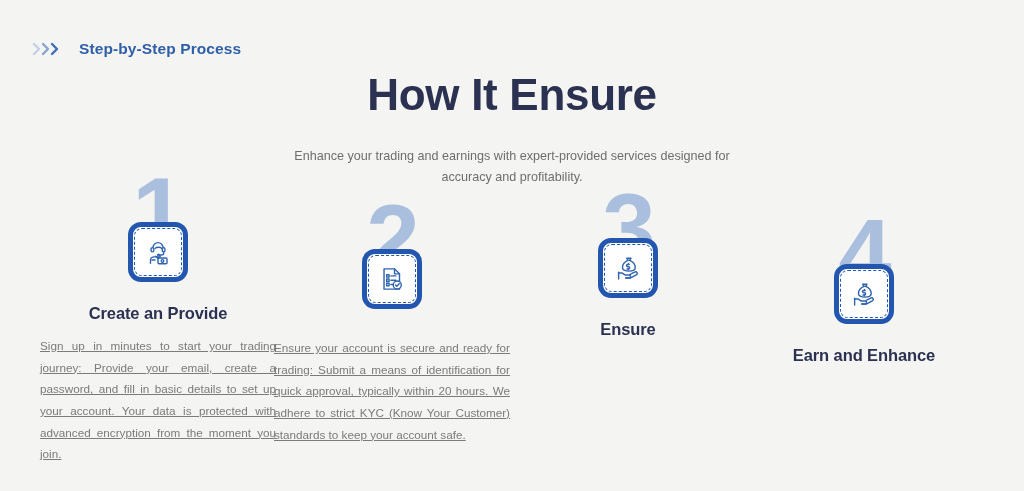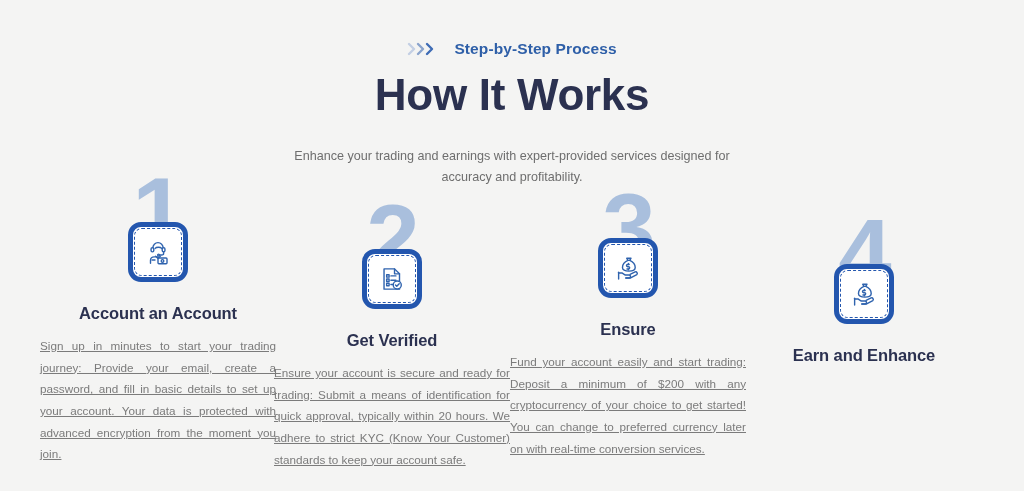--- a/index.html
+++ b/index.html
@@ -16,23 +16,24 @@
   }
 
   
   .header {
     text-align: center;
     padding-top: 38px;
   }
   .eyebrow-row {
     display: flex;
     align-items: center;
-    justify-content: center;
+    justify-content: flex-start;
     gap: 9px;
     height: 22px;
+    padding-left: 32px;
   }
   .chevrons {
     display: block;
     width: 38px;
     height: 16px;
   }
   .eyebrow-text {
     font-size: 15.5px;
     font-weight: bold;
     color: #2e5fa8;
@@ -145,21 +146,21 @@
     <span class="chevrons">
       <svg viewBox="0 0 38 16" xmlns="http://www.w3.org/2000/svg">
         <path d="M2 3 L7 8 L2 13" fill="none" stroke="#c3cfe4" stroke-width="2.4" stroke-linecap="round" stroke-linejoin="round"></path>
         <path d="M11 3 L16 8 L11 13" fill="none" stroke="#8aa3cc" stroke-width="2.4" stroke-linecap="round" stroke-linejoin="round"></path>
         <path d="M20 3 L25 8 L20 13" fill="none" stroke="#3f6cb5" stroke-width="2.4" stroke-linecap="round" stroke-linejoin="round"></path>
       </svg>
     </span>
     <span class="eyebrow-text">Step-by-Step Process</span>
   </div>
 
-  <div class="main-title">How It Works</div>
+  <div class="main-title">How It Ensure</div>
   <div class="subtitle">Enhance your trading and earnings with expert-provided services designed for accuracy and profitability.</div>
 </div>
 
 <div class="steps">
 
   <div class="step step-0">
     <div class="badge-wrap">
       <div class="big-number">1</div>
       <div class="icon-box">
         <span>
@@ -172,21 +173,21 @@
             <path d="M13 12.2c1.2-1.6 5.8-1.6 6.9 0"></path>
             <path d="M13.4 20.4 16 23l2.6-2.6"></path>
             <path d="M8 28v-3.2c0-2 1.7-3.6 3.8-3.6H16"></path>
             <rect x="16" y="22.4" width="9.6" height="6.2" rx="1"></rect>
             <circle cx="20.8" cy="25.5" r="1.4"></circle>
             <path d="M9.6 24.6h3.2"></path>
           </svg>
         </span>
       </div>
     </div>
-    <div class="step-title">Account an Account</div>
+    <div class="step-title">Create an Provide</div>
     <div class="step-body">Sign up in minutes to start your trading journey: Provide your email, create a password, and fill in basic details to set up your account. Your data is protected with advanced encryption from the moment you join.</div>
   </div>
 
   <div class="step step-1">
     <div class="badge-wrap">
       <div class="big-number">2</div>
       <div class="icon-box">
         <span>
           <svg viewBox="0 0 32 32" xmlns="http://www.w3.org/2000/svg" fill="none" stroke="#2f63ae" stroke-width="1.5" stroke-linecap="round" stroke-linejoin="round">
             <path d="M7.5 5.2h11.2l5.3 5.3v16.3H7.5z"></path>
@@ -196,21 +197,20 @@
             <rect x="10.3" y="16" width="2.6" height="2.6"></rect>
             <path d="M14.8 17.3h5.4"></path>
             <rect x="10.3" y="20.6" width="2.6" height="2.6"></rect>
             <path d="M14.8 21.9h2.2"></path>
             <circle cx="21.6" cy="22.4" r="4.3" fill="#ffffff"></circle>
             <path d="M19.7 22.4l1.4 1.4 2.6-2.8"></path>
           </svg>
         </span>
       </div>
     </div>
-    <div class="step-title">Get Verified</div>
     <div class="step-body">Ensure your account is secure and ready for trading: Submit a means of identification for quick approval, typically within 20 hours. We adhere to strict KYC (Know Your Customer) standards to keep your account safe.</div>
   </div>
 
   <div class="step step-2">
     <div class="badge-wrap">
       <div class="big-number">3</div>
       <div class="icon-box">
         <span>
           <svg viewBox="0 0 32 32" xmlns="http://www.w3.org/2000/svg" fill="none" stroke="#2f63ae" stroke-width="1.5" stroke-linecap="round" stroke-linejoin="round">
             <path d="M14.6 5.6h4.6l-1.3 2.3h-2z"></path>
@@ -219,21 +219,20 @@
             <path d="M16.5 11.2v1"></path>
             <path d="M16.5 17v1"></path>
             <path d="M6 21.3h3.5l3.6 2.2h4a1.6 1.6 0 0 1 0 3.2h-3.4"></path>
             <path d="M13.7 26.7h4.6l7.1-3.7a1.7 1.7 0 0 0-1.8-2.8l-5.4 2.6"></path>
             <path d="M6 20.5v7.3"></path>
           </svg>
         </span>
       </div>
     </div>
     <div class="step-title">Ensure</div>
-    <div class="step-body">Fund your account easily and start trading: Deposit a minimum of $200 with any cryptocurrency of your choice to get started! You can change to preferred currency later on with real-time conversion services.</div>
   </div>
 
   <div class="step step-3">
     <div class="badge-wrap">
       <div class="big-number">4</div>
       <div class="icon-box">
         <span>
           <svg viewBox="0 0 32 32" xmlns="http://www.w3.org/2000/svg" fill="none" stroke="#2f63ae" stroke-width="1.5" stroke-linecap="round" stroke-linejoin="round">
             <path d="M14.6 5.6h4.6l-1.3 2.3h-2z"></path>
             <path d="M17.9 7.9c3.5 1.6 5.8 4.6 5.8 7.5 0 2.5-2.4 3.9-6.8 3.9s-6.8-1.4-6.8-3.9c0-2.9 2.3-5.9 5.8-7.5"></path>

